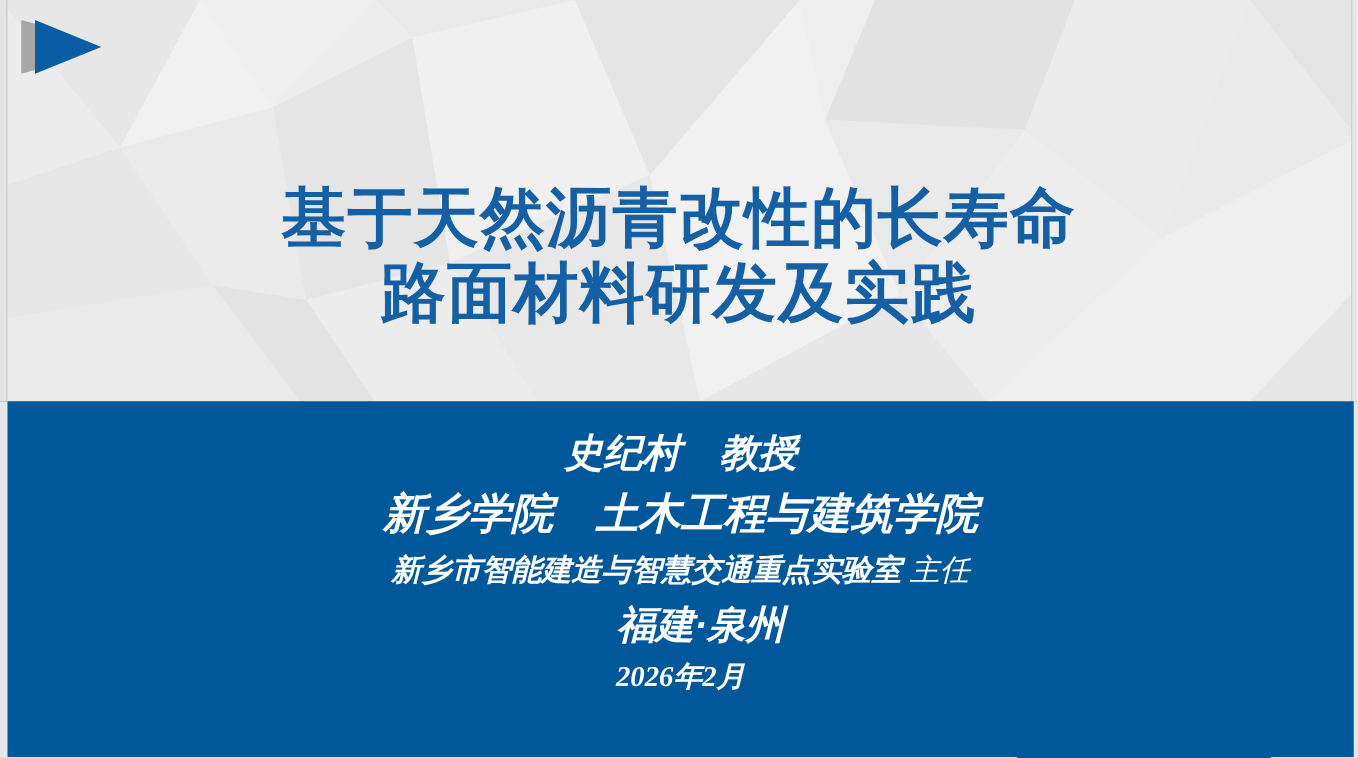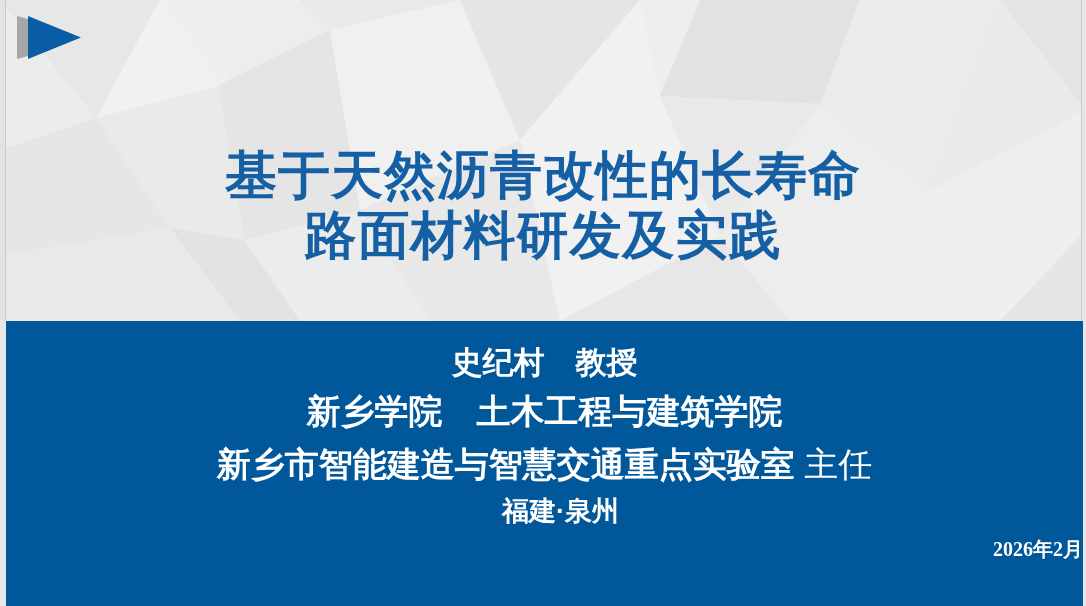--- a/index.html
+++ b/index.html
@@ -129,55 +129,55 @@
   #banner-text {
     position: absolute;
     left: 6px;
     top: 321px;
     width: 1077px;
     height: 285px;
     text-align: center;
     color: #ffffff;
     padding-top: 12px;
     box-sizing: border-box;
+    font-style: italic;
   }
   .banner-line {
     white-space: pre;
     font-family: "Liberation Sans", "DejaVu Sans", sans-serif;
   }
   .bl-presenter {
     font-size: 31px;
     font-weight: bold;
     margin-top: 8px;
     line-height: 1.42;
   }
   .bl-affiliation {
     font-size: 34px;
     font-weight: bold;
     line-height: 1.55;
   }
   .bl-lab {
-    font-size: 34px;
+    font-size: 24px;
     font-weight: bold;
     line-height: 1.55;
   }
   .bl-lab .role {
     font-weight: normal;
   }
   .bl-location {
-    font-size: 27px;
+    font-size: 31px;
     font-weight: bold;
     line-height: 1.6;
     padding-left: 32px;
   }
   .bl-date {
-    font-size: 20px;
+    font-size: 23px;
     font-weight: bold;
     line-height: 1.55;
-    text-align: right;
   }
   .bl-date .num {
     font-family: "Liberation Serif", "DejaVu Serif", serif;
     font-weight: bold;
   }
 </style>
 </head>
 <body>
 
 <div id="slide">

